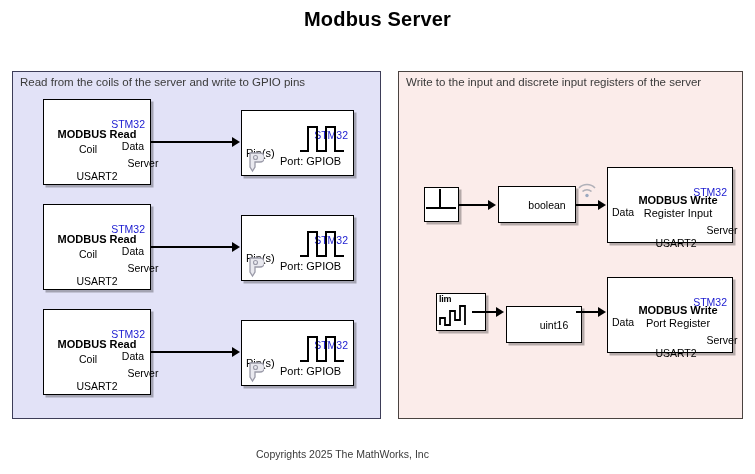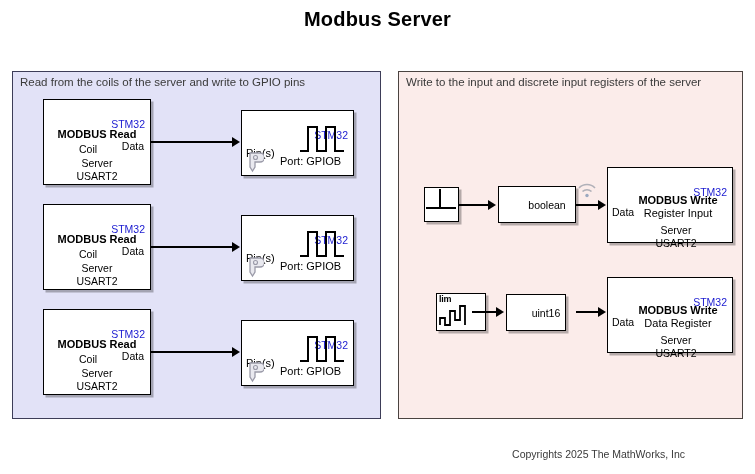--- a/index.html
+++ b/index.html
@@ -28,21 +28,21 @@
     letter-spacing: 0.2px;
     color: #000;
   }
 
   
   #footer-note {
     position: absolute;
     top: 448px;
     left: 0;
     width: 685px;
-    text-align: right;
+    text-align: center;
     font-size: 10.5px;
     color: #3a3a3a;
   }
 
   
   .panel {
     position: absolute;
     box-sizing: border-box;
   }
   #panel-left {
@@ -103,20 +103,21 @@
     width: 100%;
     text-align: center;
     font-size: 11px;
   }
   .mb-server {
     position: absolute;
     left: 0;
     width: 100%;
     text-align: center;
     font-size: 10.5px;
+    padding-left: 46px;
   }
   .mb-usart {
     position: absolute;
     left: 0;
     width: 100%;
     text-align: center;
     font-size: 10.5px;
   }
 
   
@@ -295,27 +296,27 @@
 <div class="blk src-blk" style="left:436px; top:293px; width:36px; height:38px;padding-left:48px;">
   <span style="position:absolute; left:2px; top:0px; font-size:9px; font-weight:bold; letter-spacing:-0.3px;">lim</span>
   <span class="icon-wrap" style="left:2px; top:10px;">
     <svg width="30" height="24" viewBox="0 0 30 24">
       <polyline points="1,21 1,14 6,14 6,21 11,21 11,7 16,7 16,16 21,16 21,2 26,2 26,21" fill="none" stroke="#000" stroke-width="1.8"></polyline>
     </svg>
   </span>
 </div>
 <div class="sig-line" style="left:472px; top:311px; width:26px;"></div>
 <div class="arrow-head" style="left:496px; top:306.5px;"></div>
-<div class="blk conv-blk" style="left:506px; top:294px; width:60px; height:37px;">
+<div class="blk conv-blk" style="left:506px; top:306px; width:76px; height:37px;">
   <span>uint16</span>
 </div>
 <div class="sig-line" style="left:576px; top:311px; width:26px;"></div>
 <div class="arrow-head" style="left:598px; top:306.5px;"></div>
 <div class="blk write-blk" style="left:607px; top:277px; width:126px; height:76px;">
   <span class="stm32-tag">STM32</span>
   <span class="data-in-lbl">Data</span>
   <span class="mb-title">MODBUS Write</span>
-  <span class="mb-sub">Data Register</span>
+  <span class="mb-sub">Port Register</span>
   <span class="mb-server">Server</span>
   <span class="mb-usart">USART2</span>
 </div>
 
 <div id="footer-note">Copyrights 2025 The MathWorks, Inc</div>
 
 </body></html>

